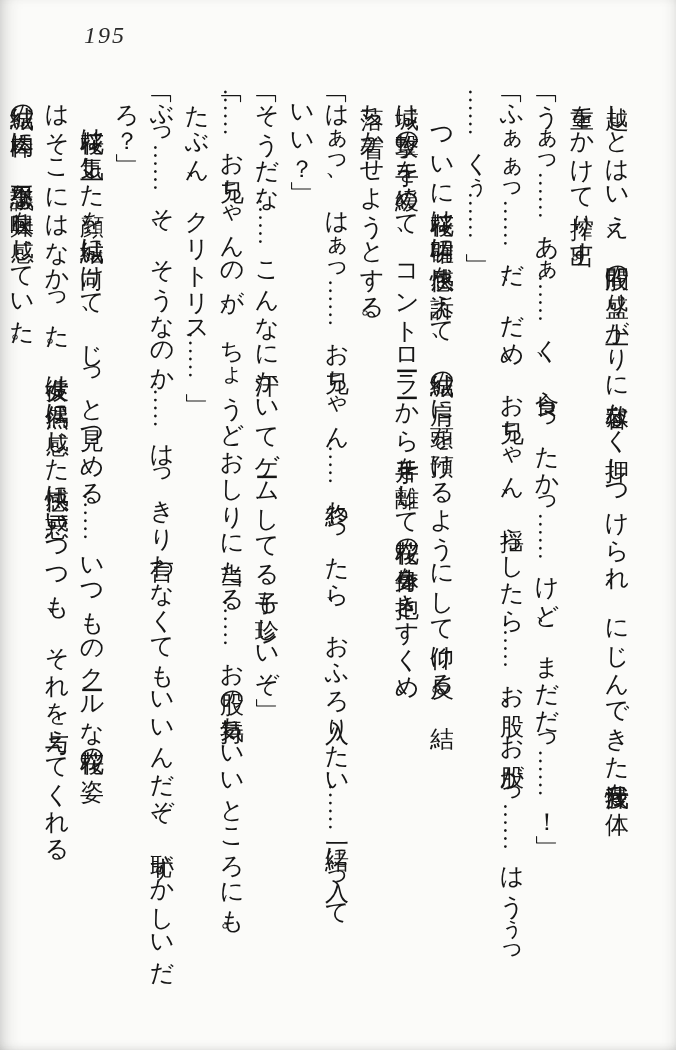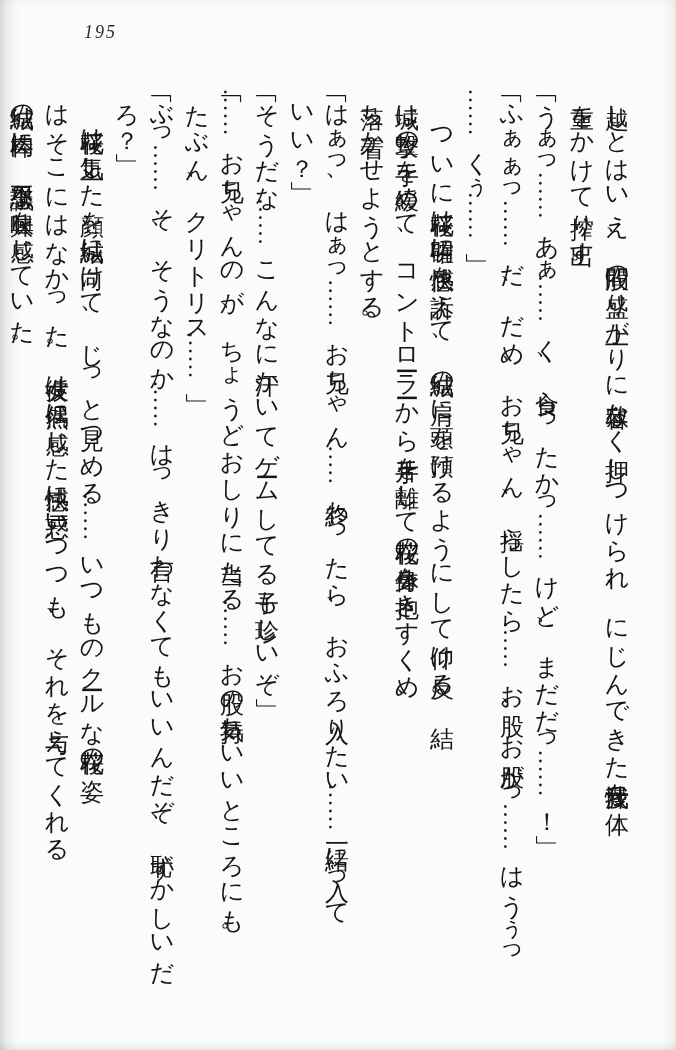--- a/index.html
+++ b/index.html
@@ -17,21 +17,21 @@
     font-family: "Liberation Serif", "DejaVu Serif", serif;
     box-shadow:
       inset 14px 0 22px -18px rgba(40,40,40,0.45),
       inset -10px 0 18px -16px rgba(40,40,40,0.35),
       inset 0 -8px 14px -12px rgba(60,60,60,0.25);
   }
   .page-number {
     position: absolute;
     top: 22px;
     left: 84px;
-    font-size: 18px;
+    font-size: 24px;
     font-style: italic;
     color: #2a2a2a;
     letter-spacing: 2px;
   }
   .text-area {
     position: absolute;
     top: 88px;
     right: 42px;
     height: 922px;
     writing-mode: vertical-rl;

